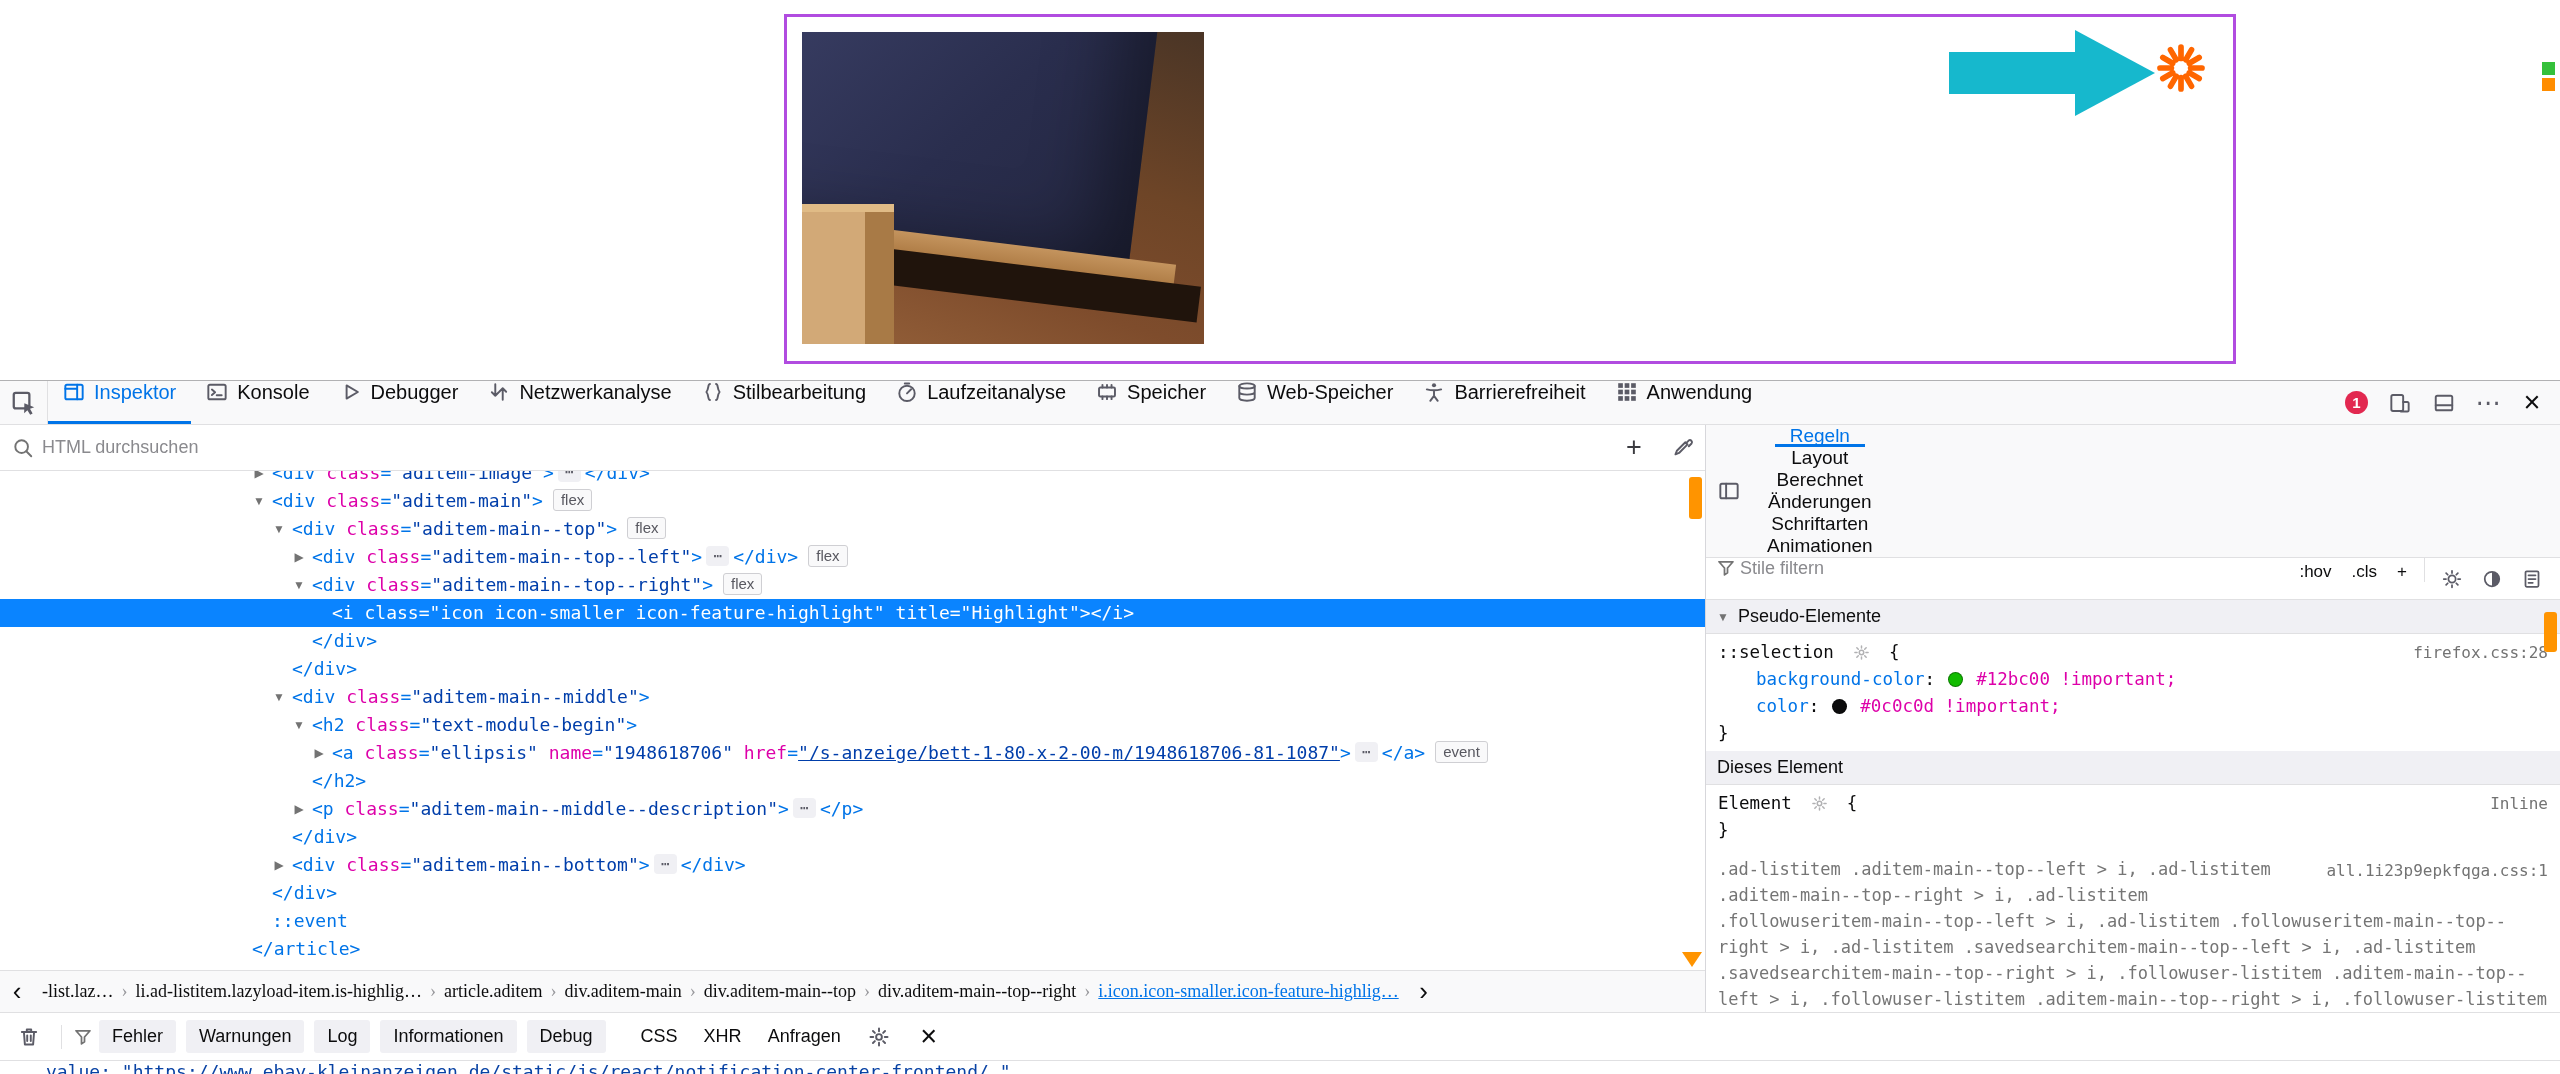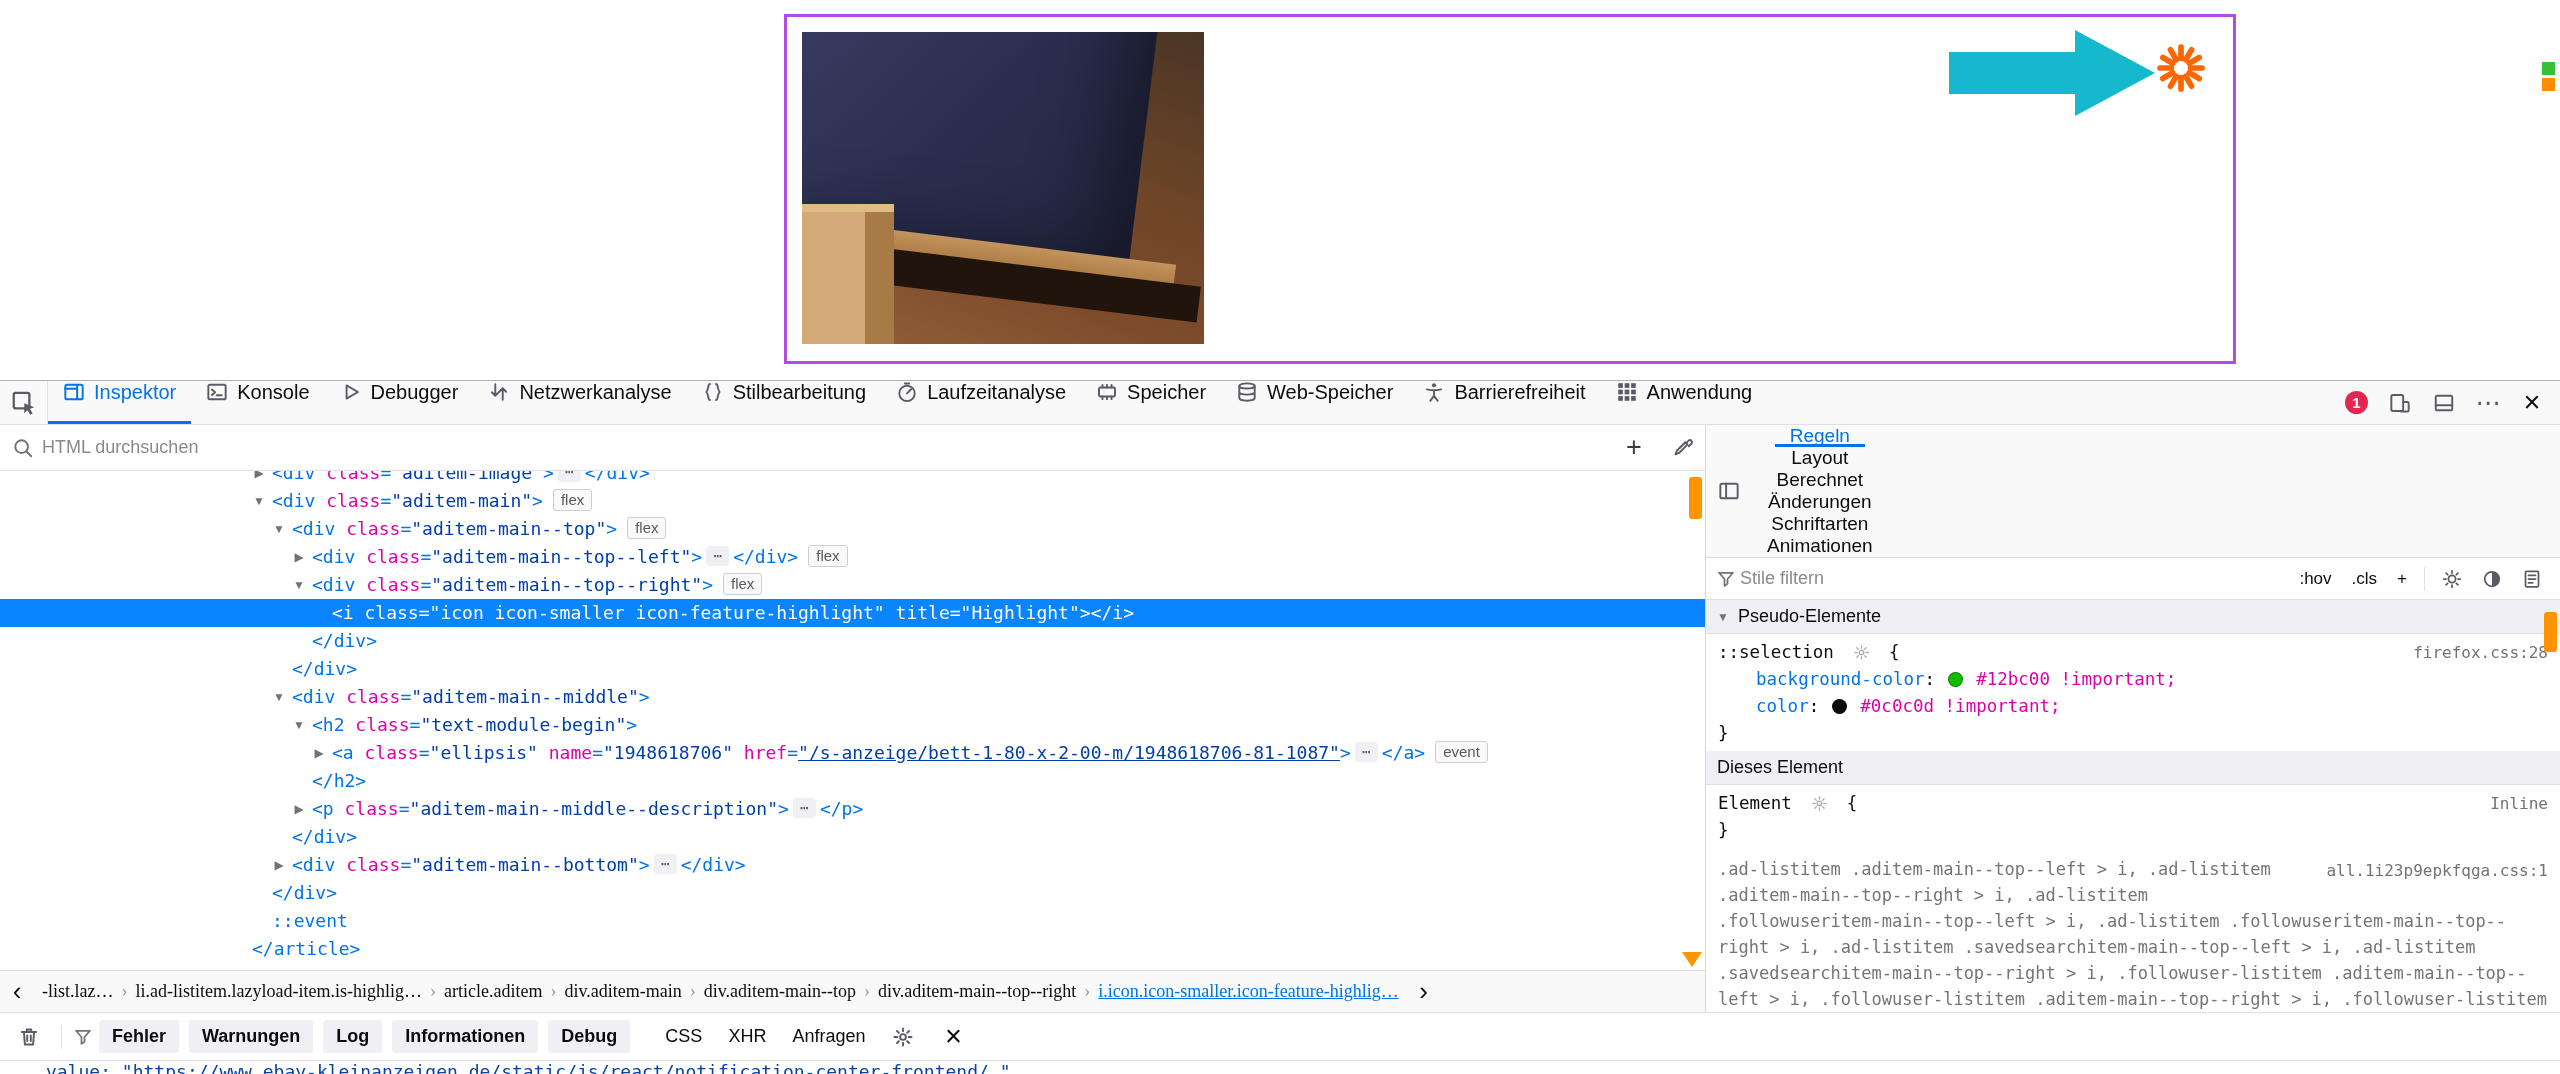--- a/index.html
+++ b/index.html
@@ -86,21 +86,21 @@
   .bsep{color:#9a9a9e;}
 
   .right-panel{flex:1;display:flex;flex-direction:column;min-height:0;background:#fff;}
   .side-tabs{flex:0 0 46px;display:flex;align-items:stretch;border-bottom:1px solid #e0e0e2;background:#f9f9fa;font-size:19px;}
   .sp-btn{width:46px;display:flex;align-items:center;justify-content:center;color:#5b5b66;}
   .stabs{display:flex;align-items:center;flex-direction:column;}
   .stab{display:flex;align-items:center;padding:0 15px;position:relative;color:#0c0c0d;white-space:nowrap;}
   .stab.active{color:var(--accent);}
   .stab.active::after{content:"";position:absolute;left:0;right:0;bottom:0;height:3px;background:var(--accent);}
 
-  .rules-toolbar{flex:0 0 42px;display:flex;align-items:center;border-bottom:1px solid #e0e0e2;gap:4px;padding:0 10px;}
+  .rules-toolbar{flex:0 0 42px;display:flex;align-items:flex-start;border-bottom:1px solid #e0e0e2;gap:4px;padding:0 10px;}
   .rt-toggle{font-size:17px;color:#0c0c0d;padding:4px 8px;}
   .rt-icon{width:36px;height:100%;display:flex;align-items:center;justify-content:center;color:#5b5b66;}
   .rt-icon .icon{width:20px;height:20px;}
   .vsep{width:1px;height:24px;background:#e0e0e2;margin:0 5px;flex:0 0 auto;}
 
   .rules-content{flex:1;min-height:0;overflow:hidden;position:relative;color:#0c0c0d;
     font-family:"DejaVu Sans Mono","Liberation Mono",monospace;font-size:17.5px;}
   .sect{height:34px;background:#f0f0f4;border-bottom:1px solid #e0e0e2;display:flex;align-items:center;gap:9px;padding:0 11px;
     font-family:"Liberation Sans",sans-serif;font-size:18px;color:#0c0c0d;}
   .sect-twisty{font-size:12px;color:#737373;}
@@ -114,21 +114,21 @@
   .swatch{display:inline-block;width:15px;height:15px;border-radius:50%;border:1px solid rgba(0,0,0,.35);vertical-align:-2px;margin:0 3px 0 2px;}
   .unmatched{padding:8px 12px 0;color:#757575;line-height:26px;font-size:17px;overflow:hidden;}
   .unmatched .src-link{float:right;margin-left:16px;margin-top:2px;}
   .rules-marker{position:absolute;right:3px;top:12px;width:13px;height:40px;background:var(--marker);border-radius:3px;}
 
   .console-bar{flex:0 0 48px;border-top:1px solid #e0e0e2;display:flex;align-items:center;background:#fff;font-size:19px;gap:6px;padding:0 8px;}
   .cb-icon{width:42px;height:100%;display:flex;align-items:center;justify-content:center;color:#5b5b66;}
   .cb-icon.close-x{font-size:29px;color:#0c0c0d;width:46px;}
   .cb-funnel{color:#737373;width:20px;height:20px;}
   .chips{display:flex;align-items:center;gap:10px;}
-  .chip{background:#f0f0f4;border-radius:3px;padding:6px 13px;font-size:18px;color:#0c0c0d;font-weight:bold;}
+  .chip{background:#f0f0f4;border-radius:3px;padding:6px 13px;font-size:18px;color:#0c0c0d;}
   .cats{display:flex;align-items:center;gap:4px;margin-left:18px;}
   .cat-btn{padding:6px 11px;font-size:18px;color:#0c0c0d;}
   .console-partial{flex:0 0 14px;height:14px;overflow:hidden;border-top:1px solid #e0e0e2;background:#fff;
     font-family:"DejaVu Sans Mono","Liberation Mono",monospace;font-size:18px;line-height:21px;color:#0842a4;padding-left:46px;}
 </style>
 </head>
 <body>
 
 <section class="browser-view">
   <div class="ad-card">

